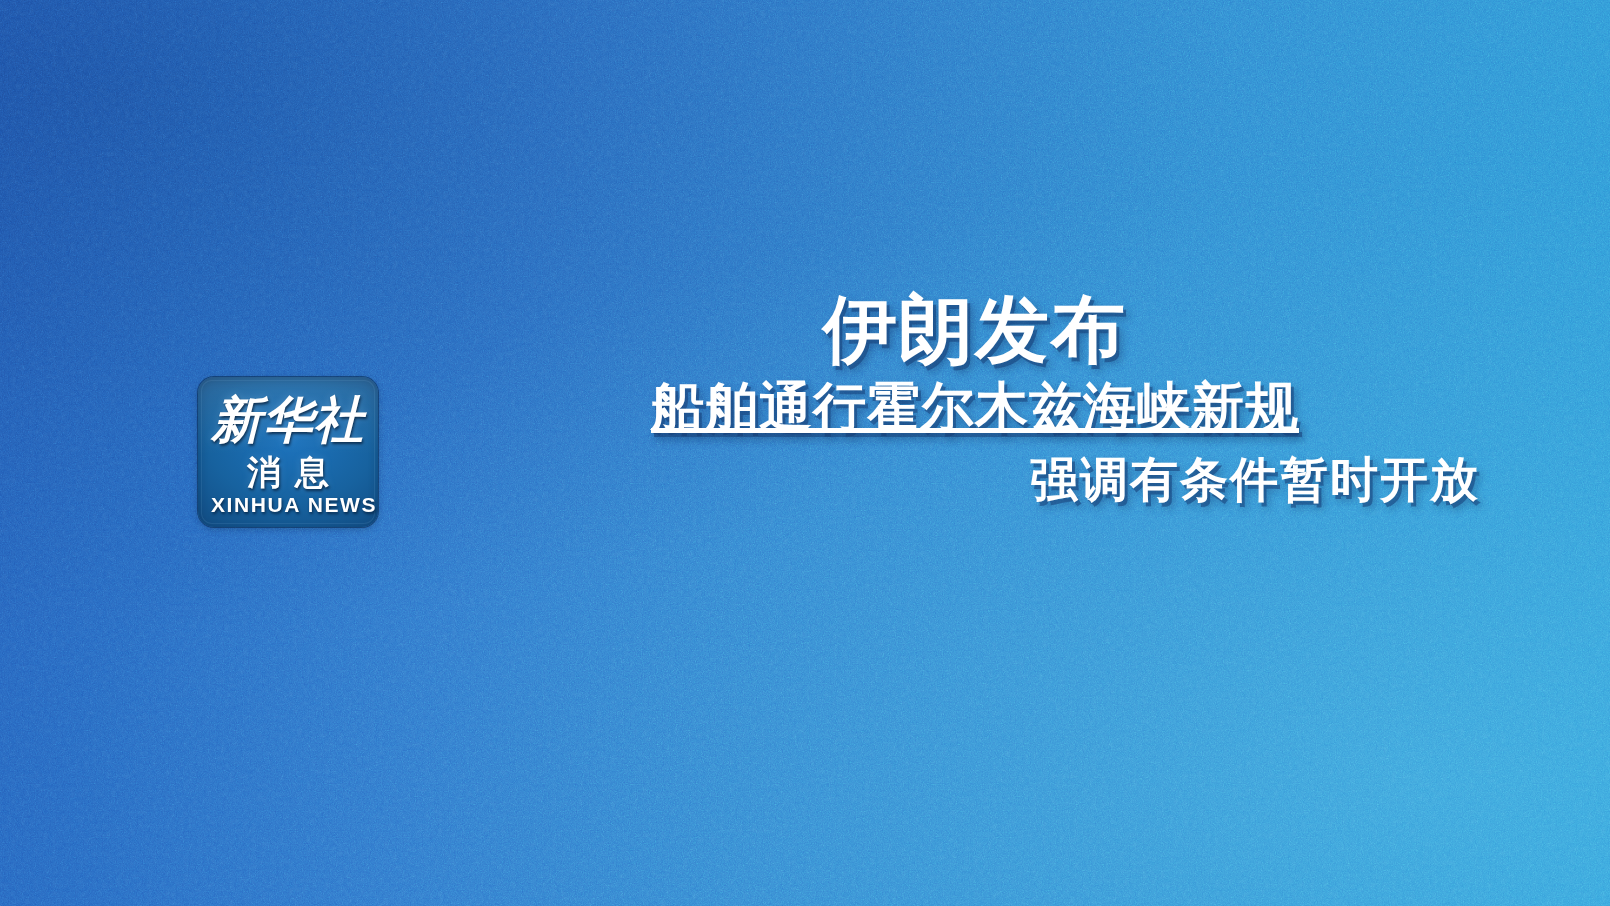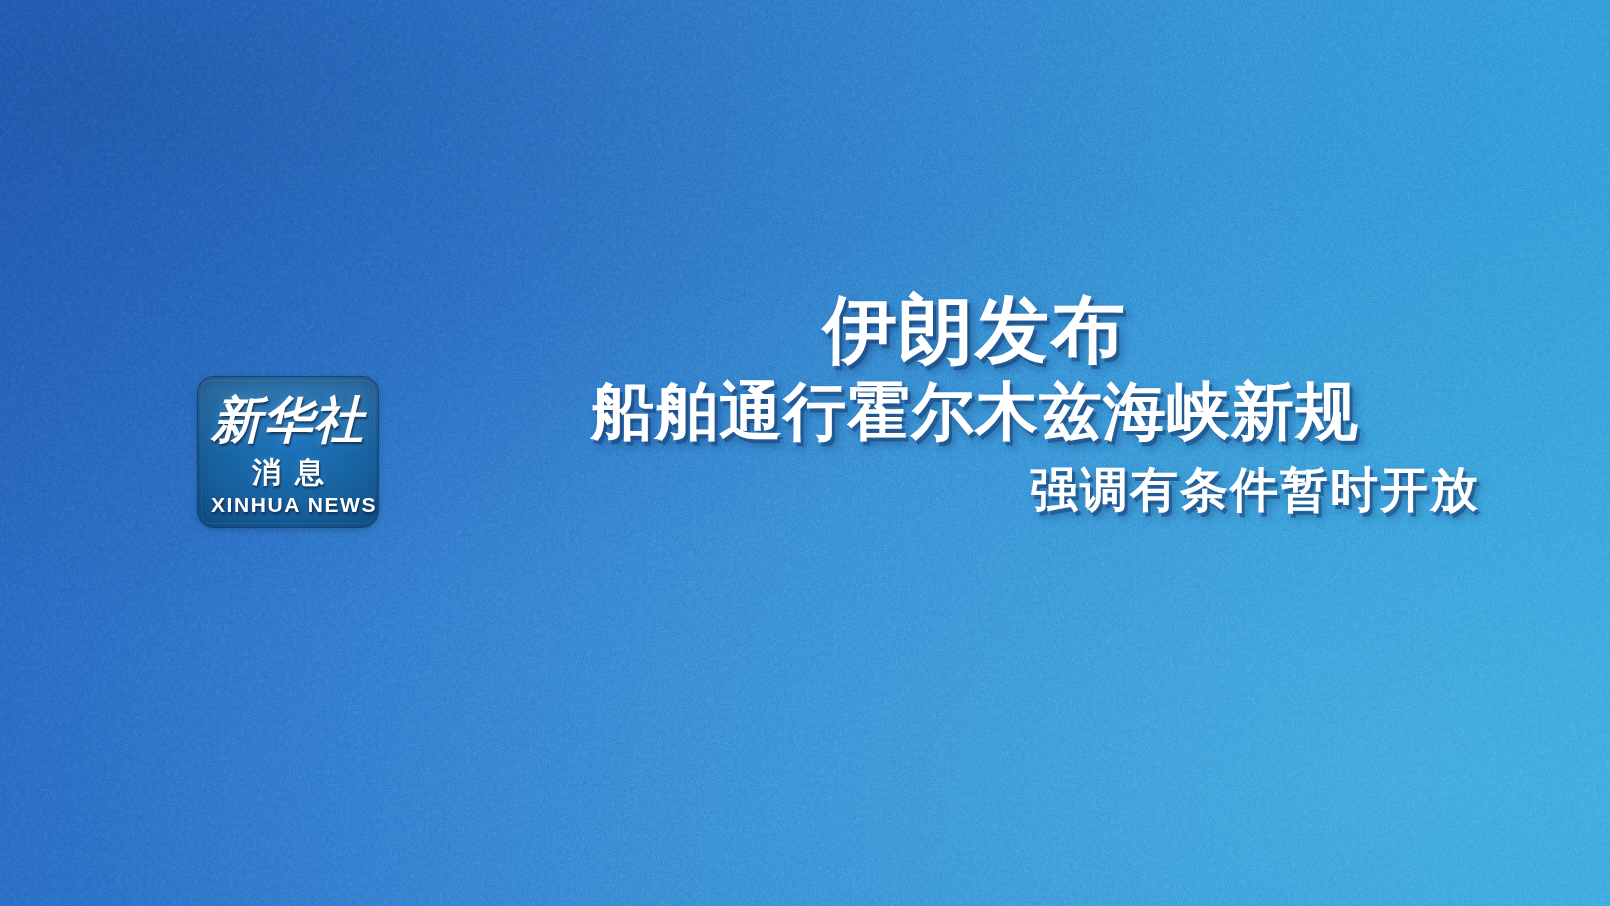--- a/index.html
+++ b/index.html
@@ -114,21 +114,21 @@
   .logo-cn-sub {
     position: absolute;
     left: 0; right: 0;
     top: 74px;
     height: 42px;
     display: flex;
     align-items: center;
     justify-content: center;
     color: #ffffff;
     font-family: "DejaVu Serif", "Liberation Serif", serif;
-    font-size: 29px;
+    font-size: 34px;
     font-weight: 700;
     letter-spacing: 14px;
     text-indent: 14px;
     line-height: 1;
     text-shadow:
       1px 2px 3px rgba(3,22,46,0.75),
       0 0 8px rgba(160,215,255,0.25);
     white-space: nowrap;
     text-align: right;
   }
@@ -165,23 +165,24 @@
   #headline .hl-line {
     display: block;
     white-space: nowrap;
   }
   #headline .hl-1 {
     font-size: 74px;
     letter-spacing: 2px;
     margin-bottom: 14px;
   }
   #headline .hl-2 {
-    font-size: 63px;
+    font-size: 53px;
     letter-spacing: 1px;
     margin-bottom: 22px;
+    text-decoration: underline;
   }
   #headline .hl-3 {
     font-size: 48px;
     letter-spacing: 2px;
     text-align: right;
   }
 </style>
 </head>
 <body>
 

